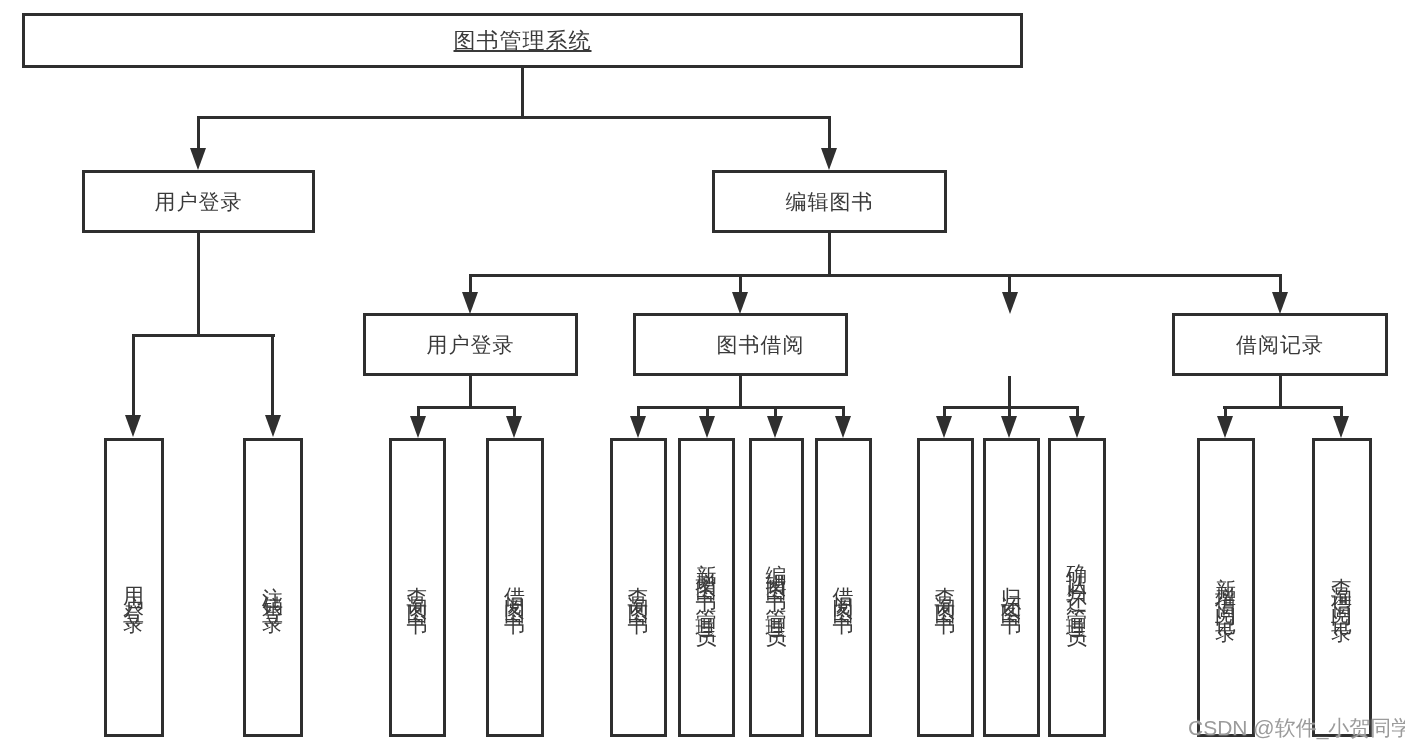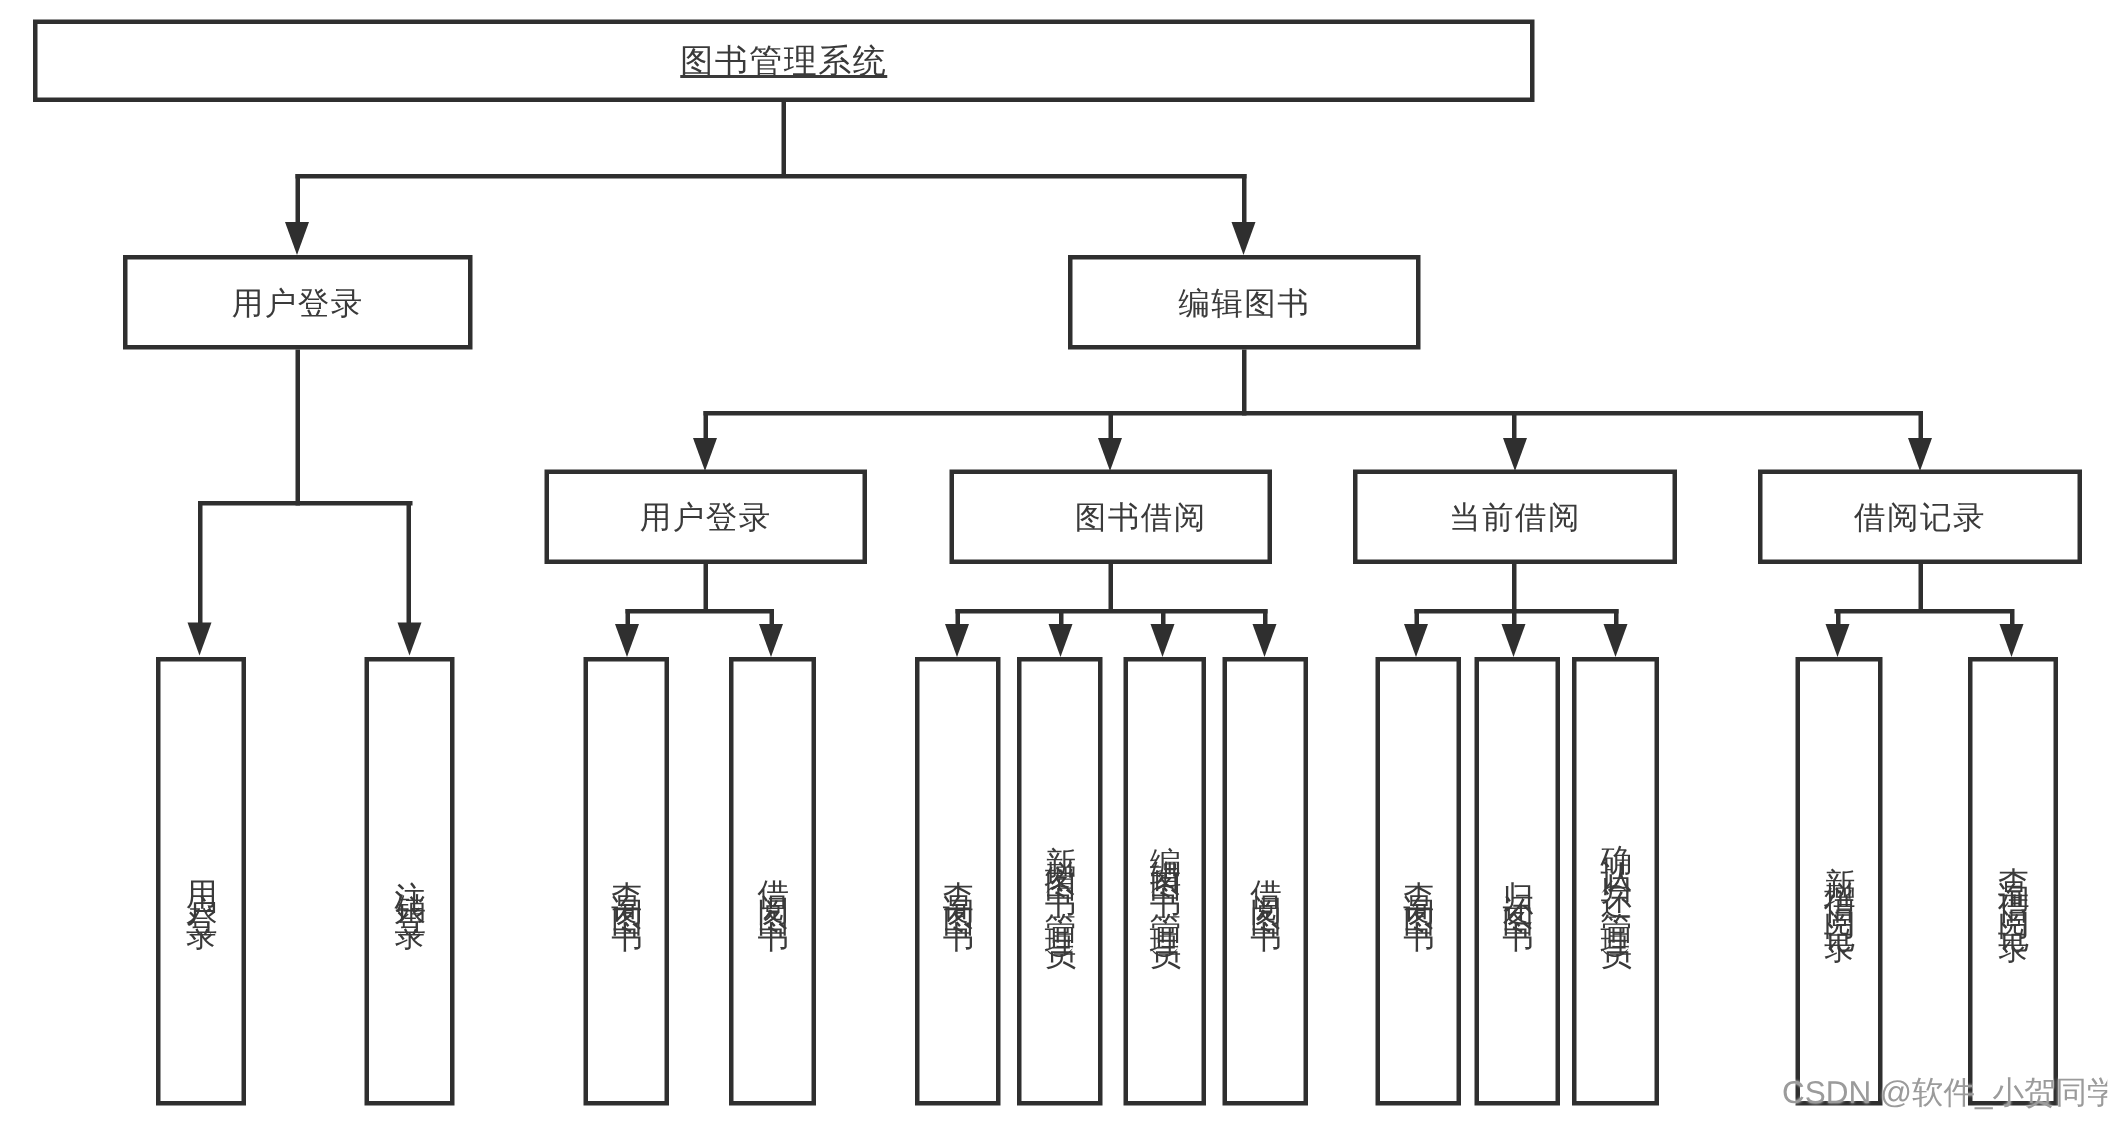--- a/index.html
+++ b/index.html
@@ -71,23 +71,20 @@
   </div>
   <div class="box" style="left:712px; top:170px; width:235px; height:63px;">
     <span class="hlabel">编辑图书</span>
   </div>
 
   <div class="box" style="left:363px; top:313px; width:215px; height:63px;">
     <span class="hlabel">用户登录</span>
   </div>
   <div class="box" style="left:633px; top:313px; width:215px; height:63px;padding-left:40px;">
     <span class="hlabel">图书借阅</span>
-  </div>
-  <div class="box" style="left:902px; top:313px; width:216px; height:63px;">
-    <span class="hlabel">当前借阅</span>
   </div>
   <div class="box" style="left:1172px; top:313px; width:216px; height:63px;">
     <span class="hlabel">借阅记录</span>
   </div>
 
   <div class="box" style="left:104px; top:438px; width:60px; height:299px;">
     <span class="vlabel">用户登录</span>
   </div>
   <div class="box" style="left:243px; top:438px; width:60px; height:299px;">
     <span class="vlabel">注销登录</span>

